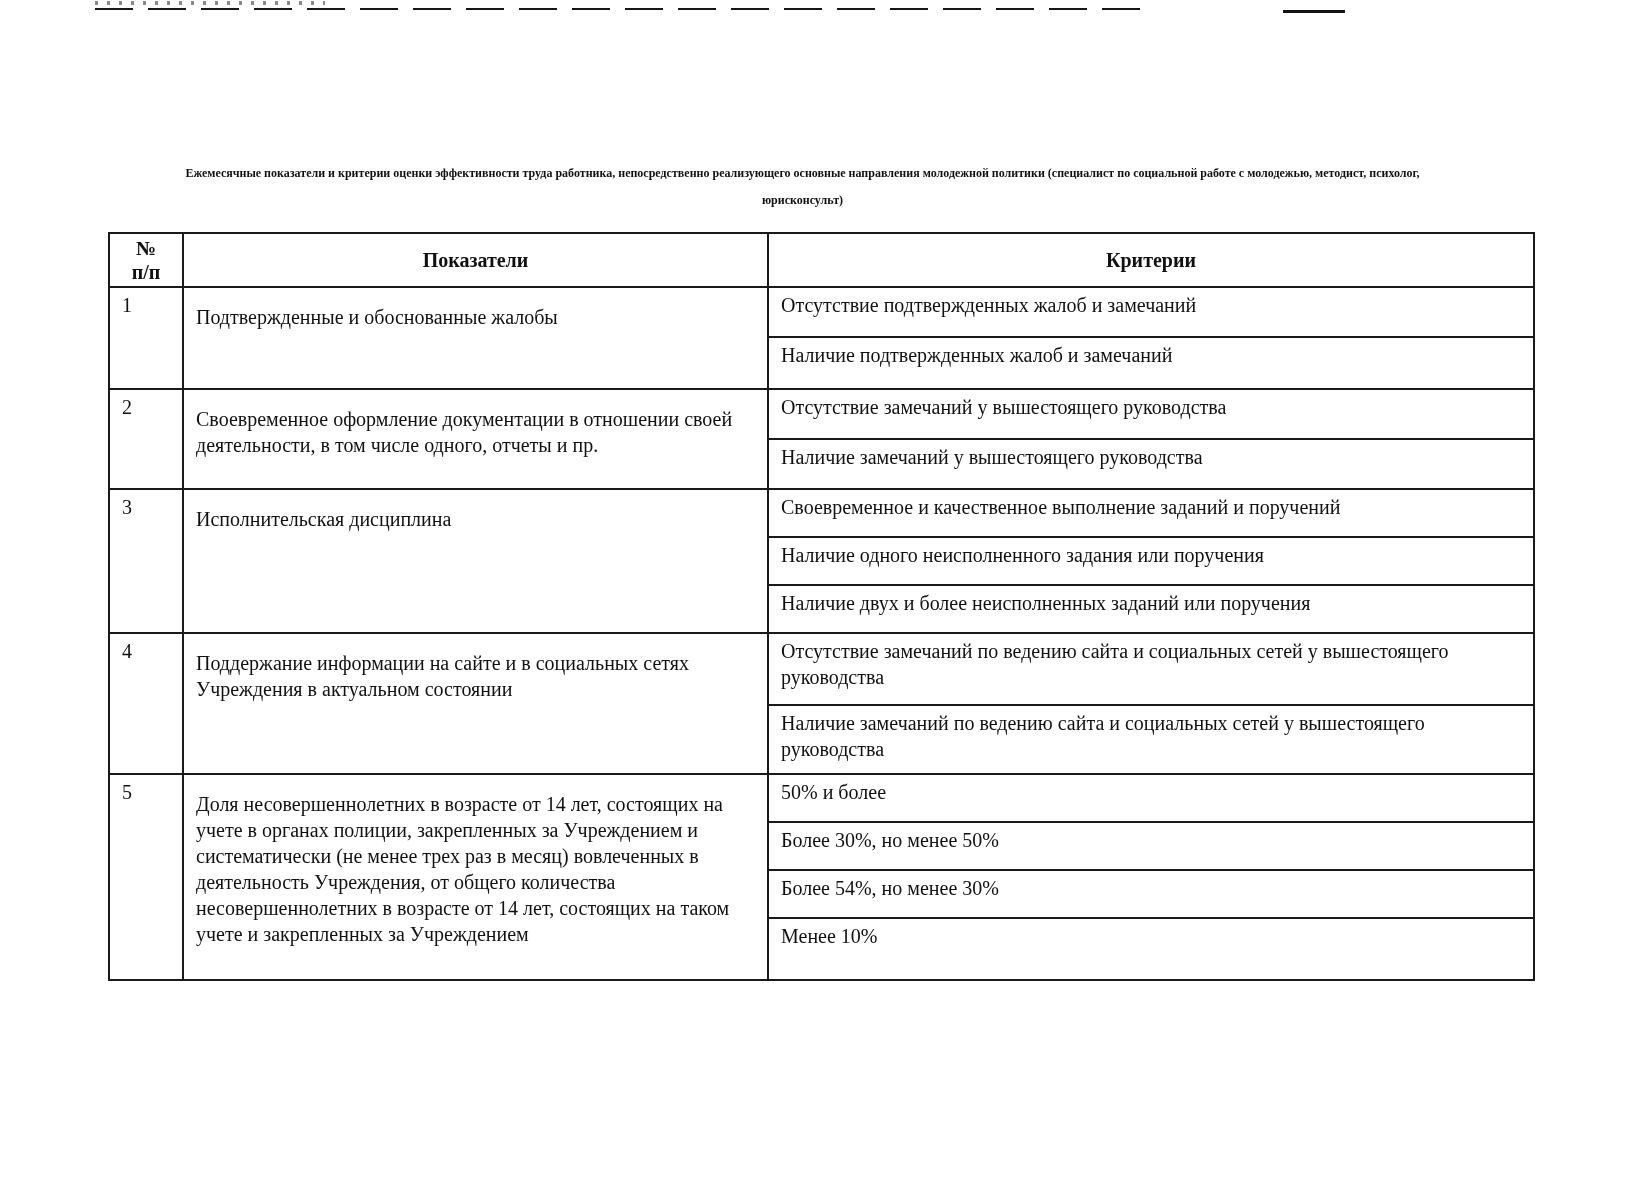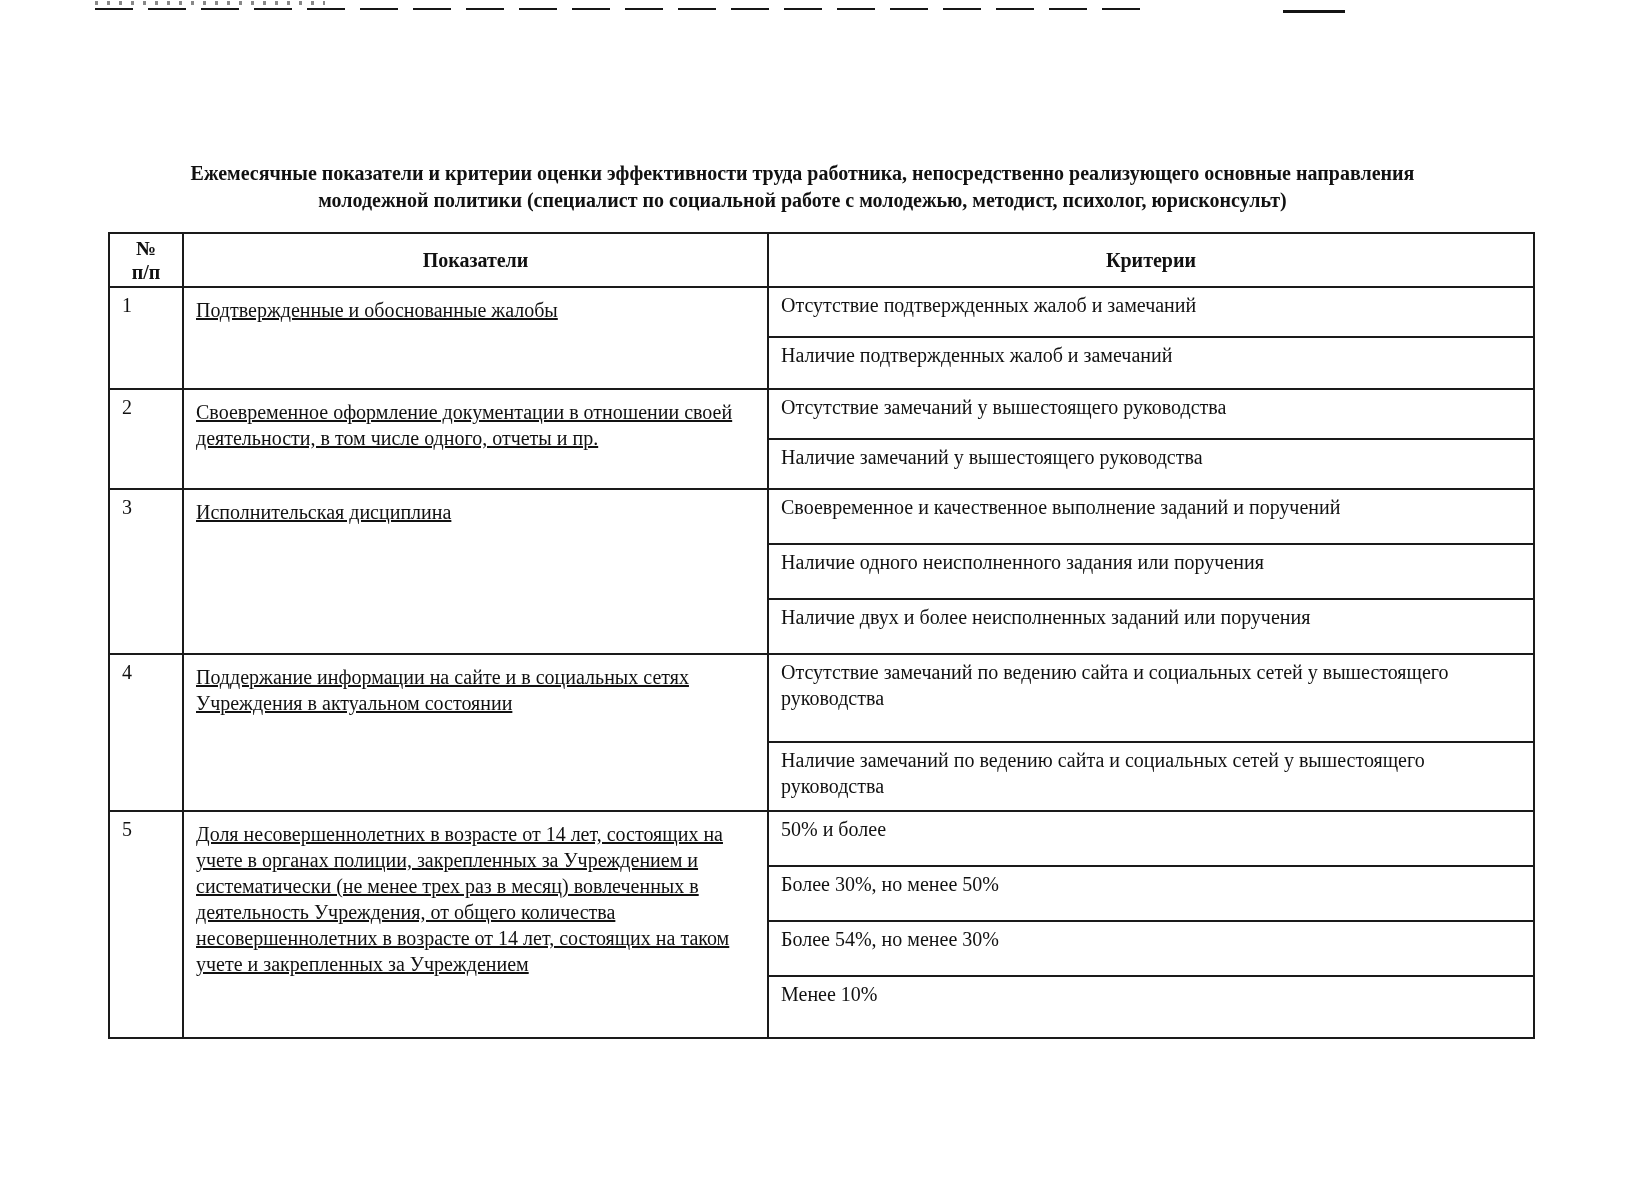--- a/index.html
+++ b/index.html
@@ -33,21 +33,21 @@
     opacity: 0.7;
   }
 
   .title {
     position: absolute;
     top: 160px;
     left: 180px;
     width: 1245px;
     text-align: center;
     font-weight: bold;
-    font-size: 20px;
+    font-size: 12px;
     line-height: 27px;
   }
 
   table.main-table {
     position: absolute;
     top: 232px;
     left: 108px;
     width: 1425px;
     border-collapse: collapse;
     table-layout: fixed;
@@ -68,28 +68,28 @@
   table.main-table th {
     text-align: center;
     vertical-align: middle;
     font-weight: bold;
     height: 54px;
     padding: 2px 4px;
   }
   th.num-h { white-space: pre-line; line-height: 24px; }
 
   td.num  { padding: 4px 4px 0 12px; }
-  td.ind  { padding: 9px 10px 0 12px; text-decoration: underline; }
+  td.ind  { padding: 16px 10px 0 12px; }
   td.crit { padding: 4px 10px 11px 12px; }
 
   .h50 { height: 50px; }
   .h52 { height: 52px; border-radius: 26px; }
-  .h55 { height: 55px; }
+  .h55 { height: 48px; }
   .h62 { height: 62px; }
-  .h72 { height: 88px; border-radius: 13px; }
+  .h72 { height: 72px; border-radius: 13px; }
   .h73 { height: 69px; }
 </style>
 </head>
 <body>
 
 <div class="page">
 
   <div class="artifact specks"></div>
   <div class="artifact dash-line"></div>
   <div class="artifact solid-line"></div>

